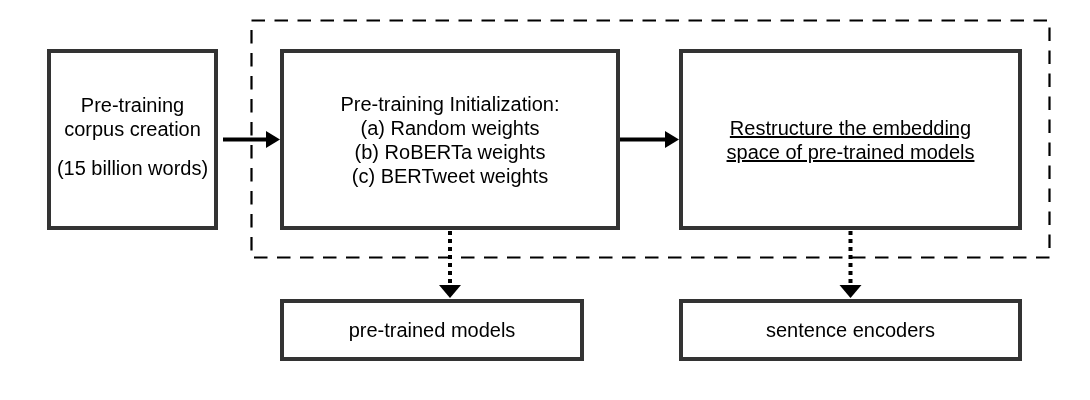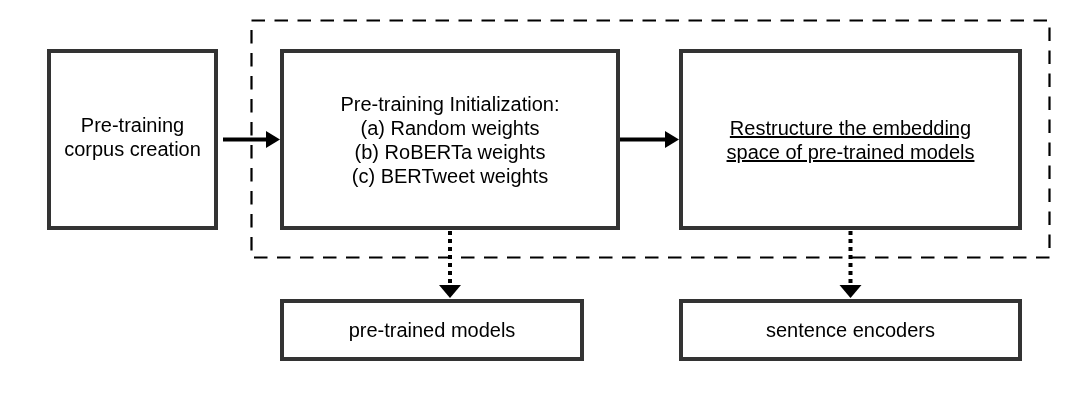--- a/index.html
+++ b/index.html
@@ -66,20 +66,21 @@
 
     <g>
       <line x1="850.5" y1="231" x2="850.5" y2="286" stroke="#000000" stroke-width="4" stroke-dasharray="4 4"></line>
       <polygon points="839.5,285 861.5,285 850.5,298" fill="#000000"></polygon>
     </g>
   </svg>
 
   <div class="box b-corpus">
     <div>Pre-training
 corpus creation</div>
+    <div class="para2">(15 billion words)</div>
   </div>
 
   <div class="box b-init">
     <div>Pre-training Initialization:
 (a) Random weights
 (b) RoBERTa weights
 (c) BERTweet weights</div>
   </div>
 
   <div class="box b-restructure">

